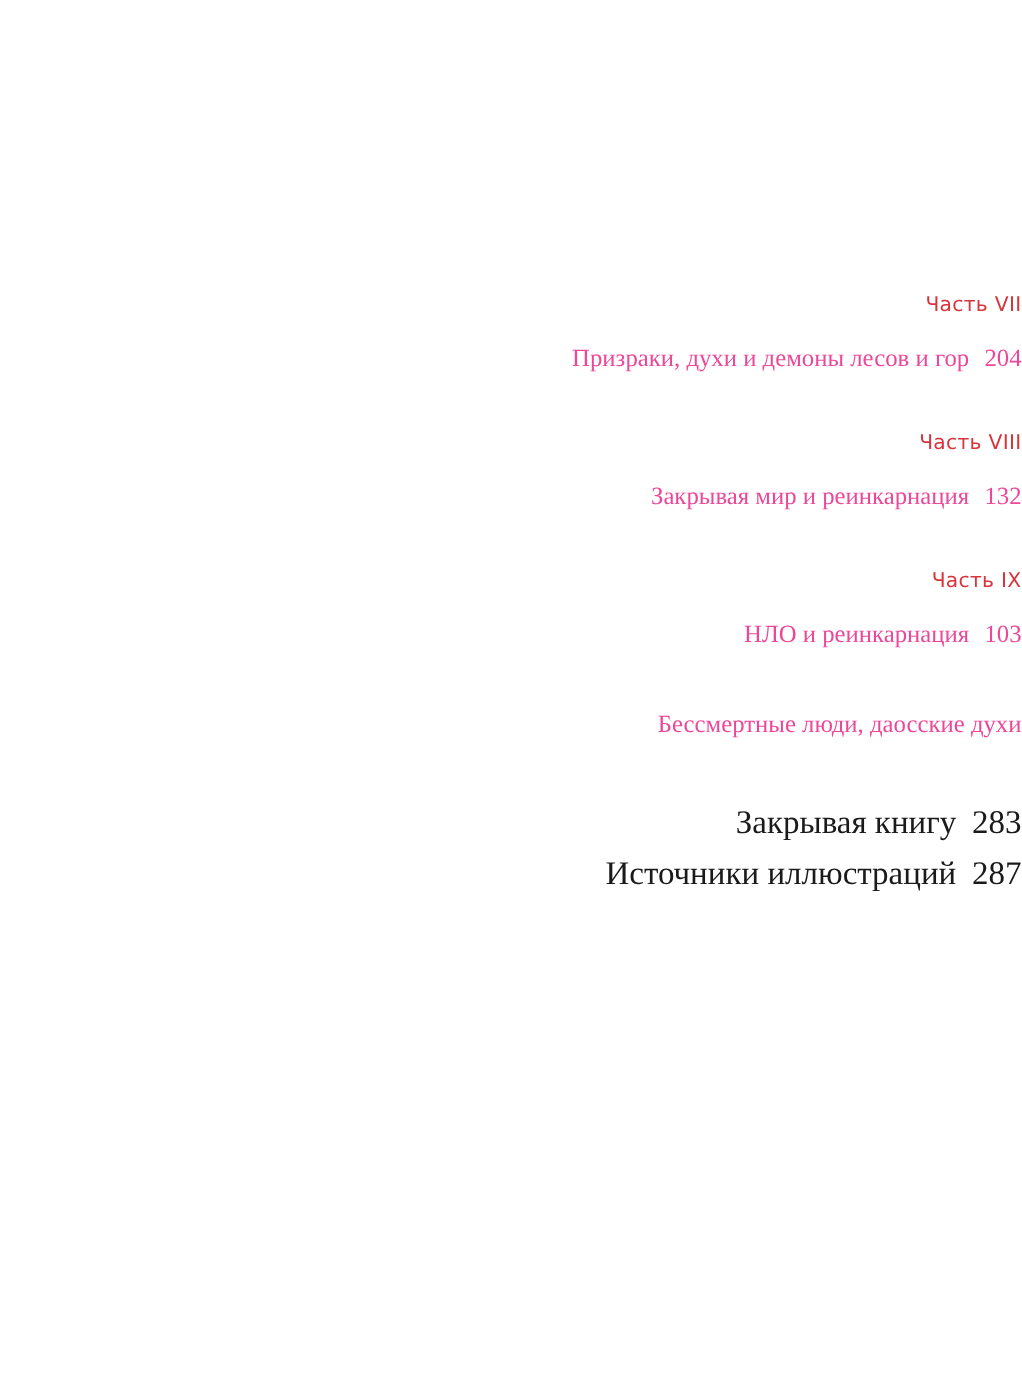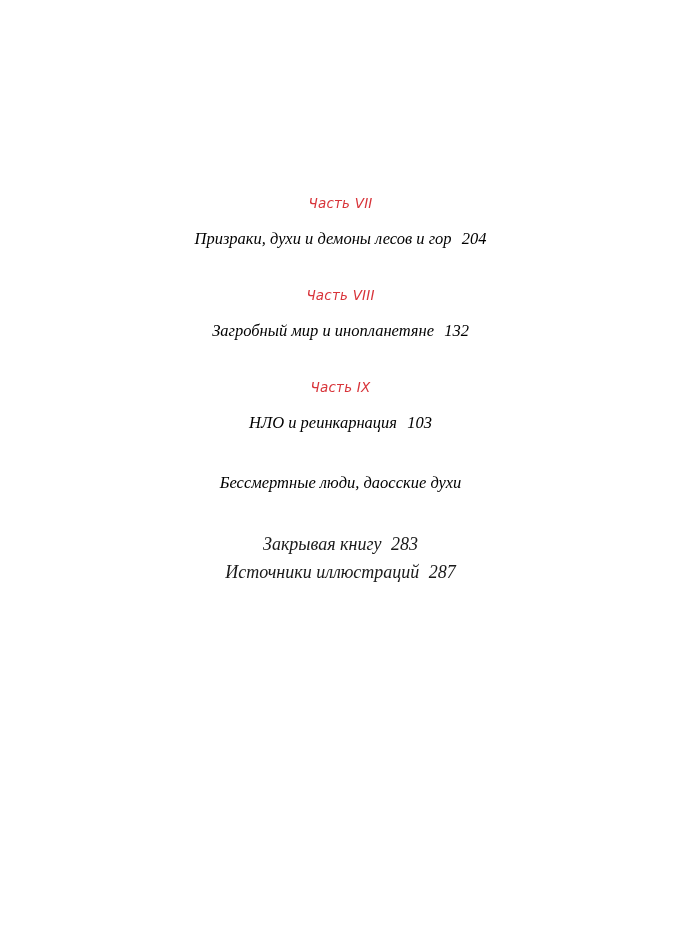--- a/index.html
+++ b/index.html
@@ -18,50 +18,49 @@
     position: relative;
     width: 681px;
     height: 931px;
     box-sizing: border-box;
   }
   .toc {
     position: absolute;
     top: 195px;
     left: 0;
     right: 0;
-    text-align: center;
-    font-style: italic;
+    text-align: right;
   }
   .part {
     margin-bottom: 36px;
   }
   .part-title {
     font-family: "DejaVu Sans", sans-serif;
     font-size: 13.5px;
     letter-spacing: 0.2px;
     color: #d8343a;
     margin: 0 0 16px 0;
     line-height: 1.2;
   }
   .part-entry {
     font-family: "Liberation Serif", serif;
     font-size: 16.5px;
-    color: #000000;
+    color: #ec4899;
     line-height: 1.45;
     margin: 0;
   }
   .part-entry .num {
     margin-left: 6px;
   }
   .back-matter {
     margin-top: 28px;
   }
   .back-item {
     font-family: "Liberation Serif", serif;
-    font-size: 18px;
+    font-size: 22px;
     color: #1a1a1a;
     line-height: 1.55;
     margin: 0;
   }
   .back-item .num {
     margin-left: 5px;
   }
 </style>
 </head>
 <body>
@@ -73,21 +72,21 @@
       <p class="part-title">Часть VII</p>
       <p class="part-entry">
         <span>Призраки, духи и демоны лесов и гор</span>
         <span class="num">204</span>
       </p>
     </div>
 
     <div class="part">
       <p class="part-title">Часть VIII</p>
       <p class="part-entry">
-        <span>Загробный мир и инопланетяне</span>
+        <span>Закрывая мир и реинкарнация</span>
         <span class="num">132</span>
       </p>
     </div>
 
     <div class="part">
       <p class="part-title">Часть IX</p>
       <p class="part-entry">
         <span>НЛО и реинкарнация</span>
         <span class="num">103</span>
       </p>

